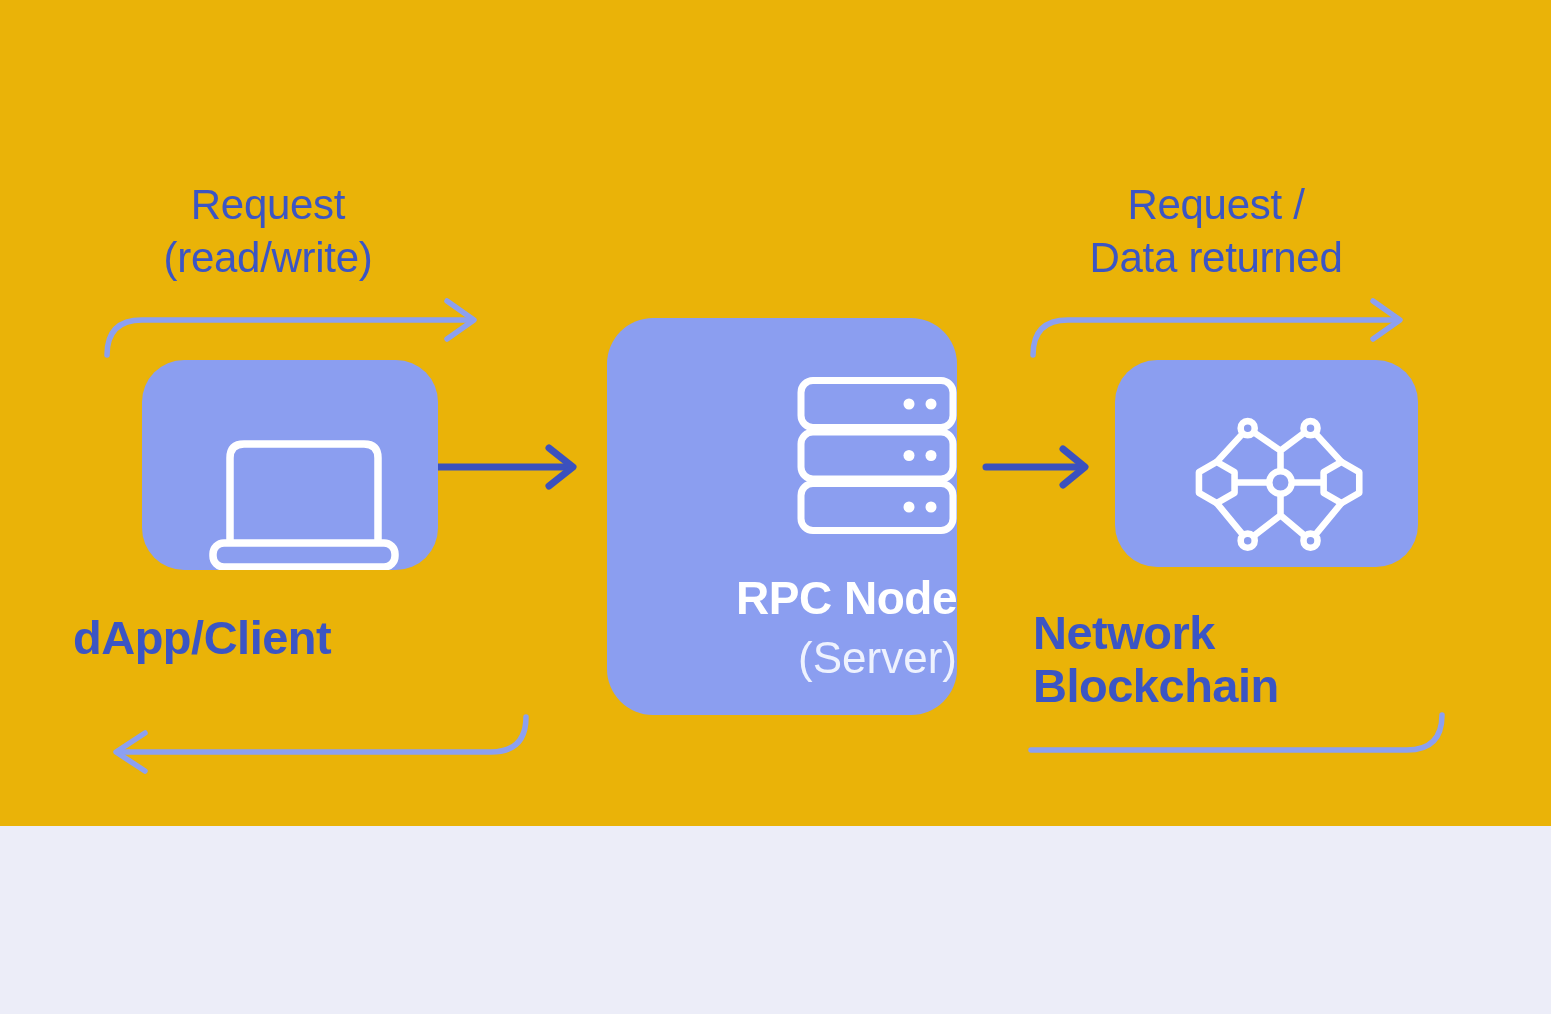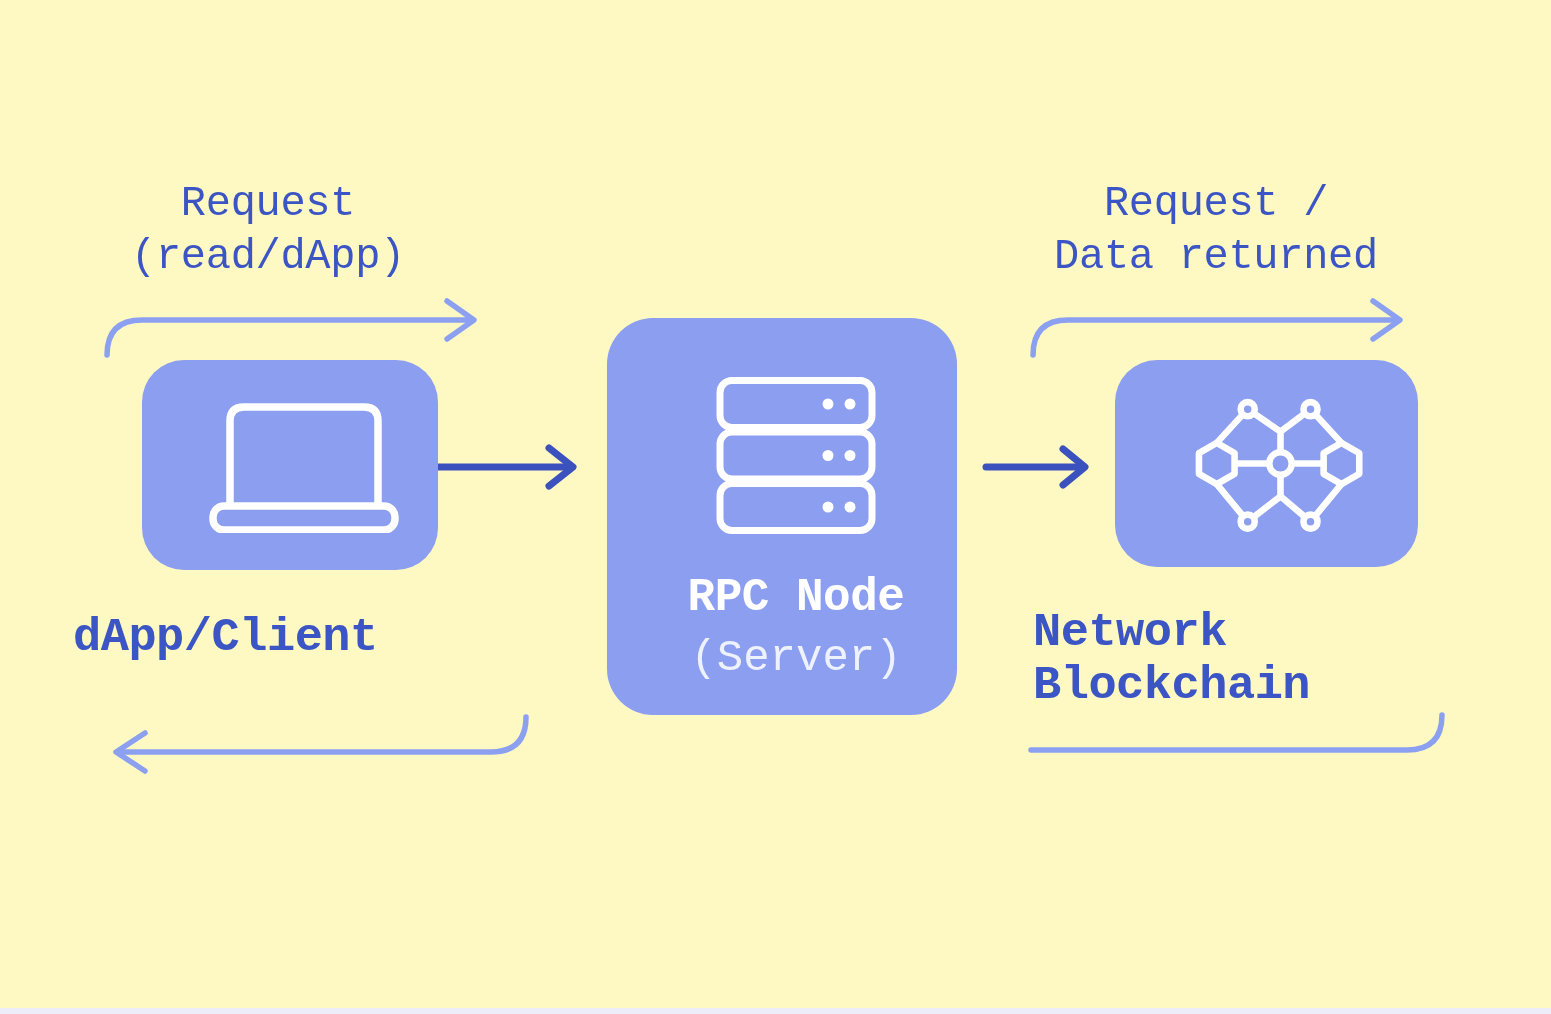--- a/index.html
+++ b/index.html
@@ -1,33 +1,33 @@
 <!DOCTYPE html>
 <html><head>
 <meta charset="utf-8">
 <style>
   html,body{margin:0;padding:0;background:#ECEDF8;}
   .canvas{
-    position:relative;width:1551px;height:1008px;background:#fef9c3;
-    font-family:Liberation Mono, monospace;overflow:hidden;
+    position:relative;width:1551px;height:826px;background:#eab308;
+    font-family:Liberation Sans, sans-serif;overflow:hidden;
   }
   
   .flow-label{
     position:absolute;width:420px;text-align:center;
     color:#3B55C4;font-size:42px;font-weight:500;line-height:53px;
     letter-spacing:-0.3px;
   }
   .lbl-request{left:58px;top:178px;}
   .lbl-relay{left:587px;top:178px;}
   .lbl-response{left:1006px;top:178px;}
   .flow-label span{display:block;}
   
   .node{
     position:absolute;background:#8B9EF0;
-    display:flex;align-items:center;justify-content:center;padding-left:28px;
+    display:flex;align-items:flex-end;justify-content:center;padding-left:28px;
   }
   .node-dapp{left:142px;top:360px;width:268px;height:210px;border-radius:42px;}
   .node-rpc{
     left:607px;top:318px;width:350px;height:397px;border-radius:46px;
     flex-direction:column;justify-content:flex-start;padding-top:59px;box-sizing:border-box;
   }
   .node-blockchain{left:1115px;top:360px;width:275px;height:207px;border-radius:42px;}
   .rpc-title{
     margin-top:38px;color:#FFFFFF;font-size:46px;font-weight:700;
     line-height:52px;letter-spacing:-0.5px;text-align:center;
@@ -46,21 +46,21 @@
   .arrow{position:absolute;}
   svg{display:block;}
 </style>
 </head>
 <body>
 
 <div class="canvas">
 
   <div class="flow-label lbl-request">
     <span>Request</span>
-    <span>(read/dApp)</span>
+    <span>(read/write)</span>
   </div>
   <div class="flow-label lbl-response">
     <span>Request /</span>
     <span>Data returned</span>
   </div>
 
   <div class="arrow" style="left:100px;top:298px;">
     <svg width="390" height="60" viewBox="0 0 390 60">
       <path d="M7,57 Q7,22 42,22 H372" fill="none" stroke="#8CA0F1" stroke-width="5.5" stroke-linecap="round"></path>
       <path d="M347,3 L374,22 L347,41" fill="none" stroke="#8CA0F1" stroke-width="5.5" stroke-linecap="round" stroke-linejoin="round"></path>

